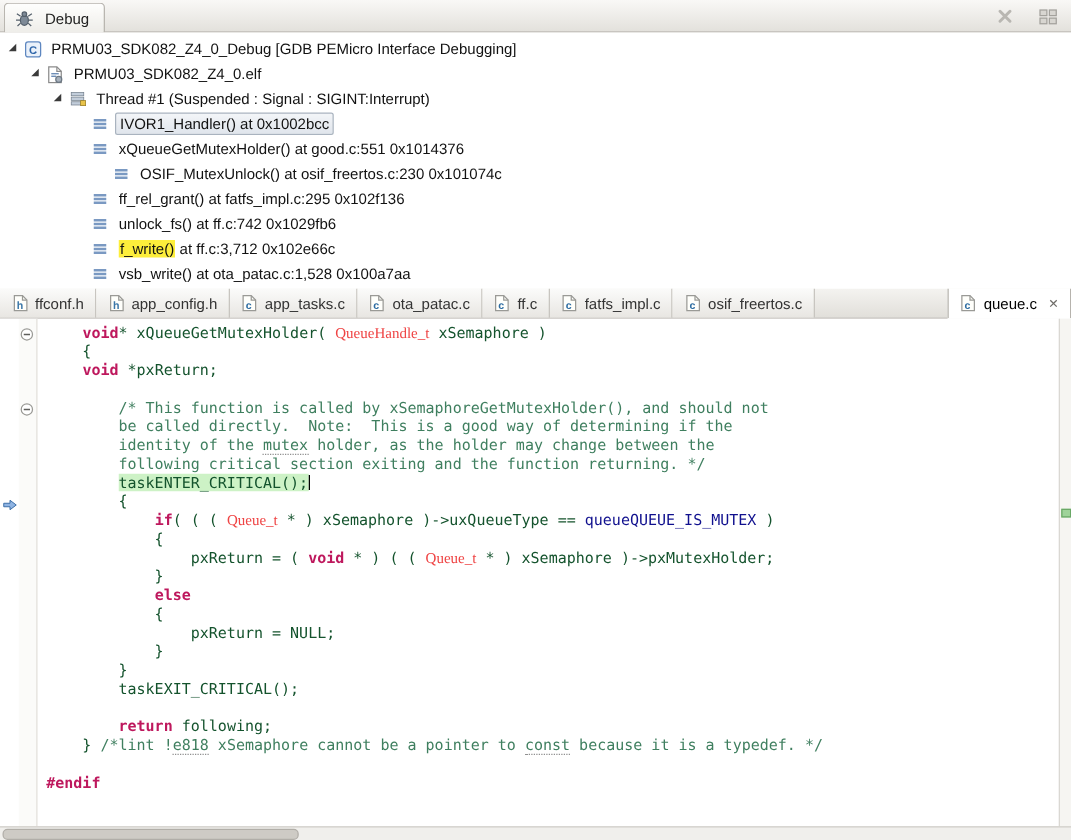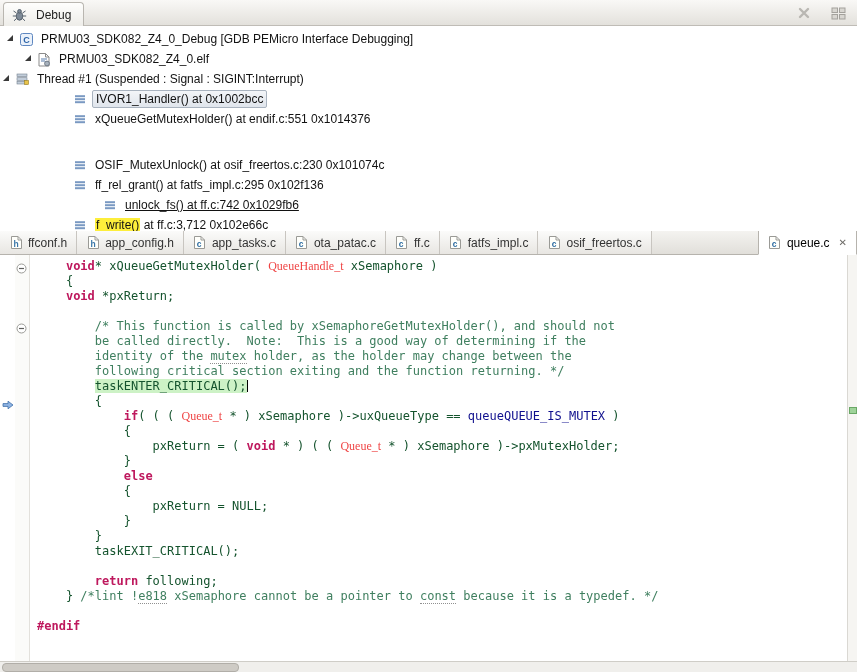--- a/index.html
+++ b/index.html
@@ -103,21 +103,21 @@
           <svg width="14" height="15">
             <path d="M2 1.5 h6.5 l3.5 3.5 v9 h-10 z" fill="#fff" stroke="#8b8b8b"></path>
             <path d="M8.5 1.5 v3.5 h3.5" fill="none" stroke="#8b8b8b"></path>
             <rect x="4" y="6.5" width="6" height="1" fill="#5b7fae"></rect>
             <rect x="4" y="8.5" width="4" height="1" fill="#5b7fae"></rect>
             <circle cx="10" cy="11.5" r="2.4" fill="#a8b2bd" stroke="#6d7884"></circle>
           </svg>
         </span>
         <span class="tlbl">PRMU03_SDK082_Z4_0.elf</span>
       </div>
-      <div class="trow" style="">
+      <div class="trow" style="padding-left: 40px;">
         <span class="twist exp"></span>
         <span class="ico">
           <svg width="14" height="14">
             <rect x="2" y="2" width="10" height="2.6" fill="#c2cdda" stroke="#76828f" stroke-width="0.6"></rect>
             <rect x="2" y="5.7" width="10" height="2.6" fill="#c2cdda" stroke="#76828f" stroke-width="0.6"></rect>
             <rect x="2" y="9.4" width="10" height="2.6" fill="#c2cdda" stroke="#76828f" stroke-width="0.6"></rect>
             <rect x="9.5" y="8.5" width="4" height="4" fill="#e8c34a" stroke="#9a7d20" stroke-width="0.6"></rect>
           </svg>
         </span>
         <span class="tlbl">Thread #1 (Suspended : Signal : SIGINT:Interrupt)</span>
@@ -135,23 +135,23 @@
       </div>
       <div class="trow" style="padding-left: 58px;">
         <span class="twist"></span>
         <span class="ico">
           <svg width="14" height="14">
             <rect x="2" y="3.2" width="10" height="2" fill="#7a99c2"></rect>
             <rect x="2" y="6.2" width="10" height="2" fill="#7a99c2"></rect>
             <rect x="2" y="9.2" width="10" height="2" fill="#7a99c2"></rect>
           </svg>
         </span>
-        <span class="tlbl">xQueueGetMutexHolder() at endif.c:551 0x1014376</span>
-      </div>
-      <div class="trow" style="padding-left: 58px; margin-top: 26px;">
+        <span class="tlbl">xQueueGetMutexHolder() at good.c:551 0x1014376</span>
+      </div>
+      <div class="trow" style="padding-left: 75px;">
         <span class="twist"></span>
         <span class="ico">
           <svg width="14" height="14">
             <rect x="2" y="3.2" width="10" height="2" fill="#7a99c2"></rect>
             <rect x="2" y="6.2" width="10" height="2" fill="#7a99c2"></rect>
             <rect x="2" y="9.2" width="10" height="2" fill="#7a99c2"></rect>
           </svg>
         </span>
         <span class="tlbl">OSIF_MutexUnlock() at osif_freertos.c:230 0x101074c</span>
       </div>
@@ -159,21 +159,21 @@
         <span class="twist"></span>
         <span class="ico">
           <svg width="14" height="14">
             <rect x="2" y="3.2" width="10" height="2" fill="#7a99c2"></rect>
             <rect x="2" y="6.2" width="10" height="2" fill="#7a99c2"></rect>
             <rect x="2" y="9.2" width="10" height="2" fill="#7a99c2"></rect>
           </svg>
         </span>
         <span class="tlbl">ff_rel_grant() at fatfs_impl.c:295 0x102f136</span>
       </div>
-      <div class="trow" style="padding-left: 88px; text-decoration: underline;">
+      <div class="trow" style="padding-left: 58px;">
         <span class="twist"></span>
         <span class="ico">
           <svg width="14" height="14">
             <rect x="2" y="3.2" width="10" height="2" fill="#7a99c2"></rect>
             <rect x="2" y="6.2" width="10" height="2" fill="#7a99c2"></rect>
             <rect x="2" y="9.2" width="10" height="2" fill="#7a99c2"></rect>
           </svg>
         </span>
         <span class="tlbl">unlock_fs() at ff.c:742 0x1029fb6</span>
       </div>

